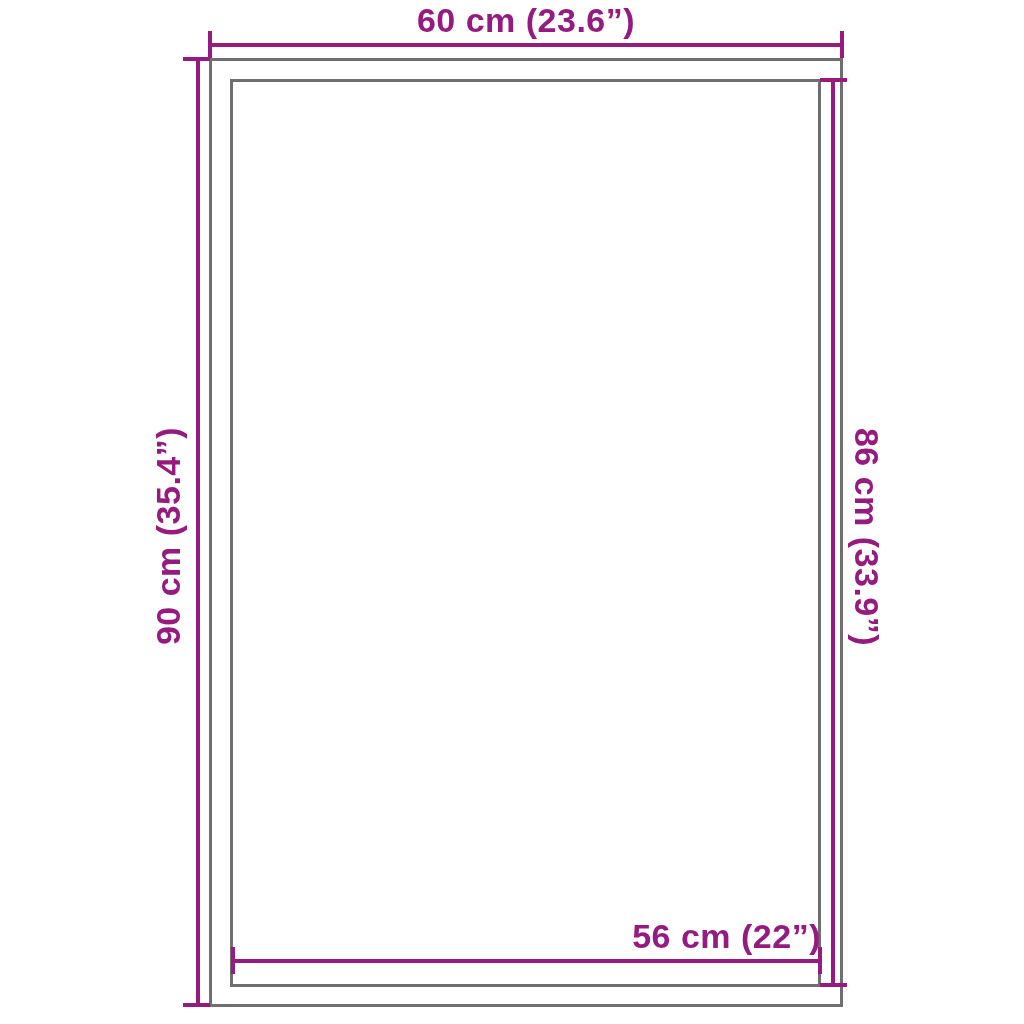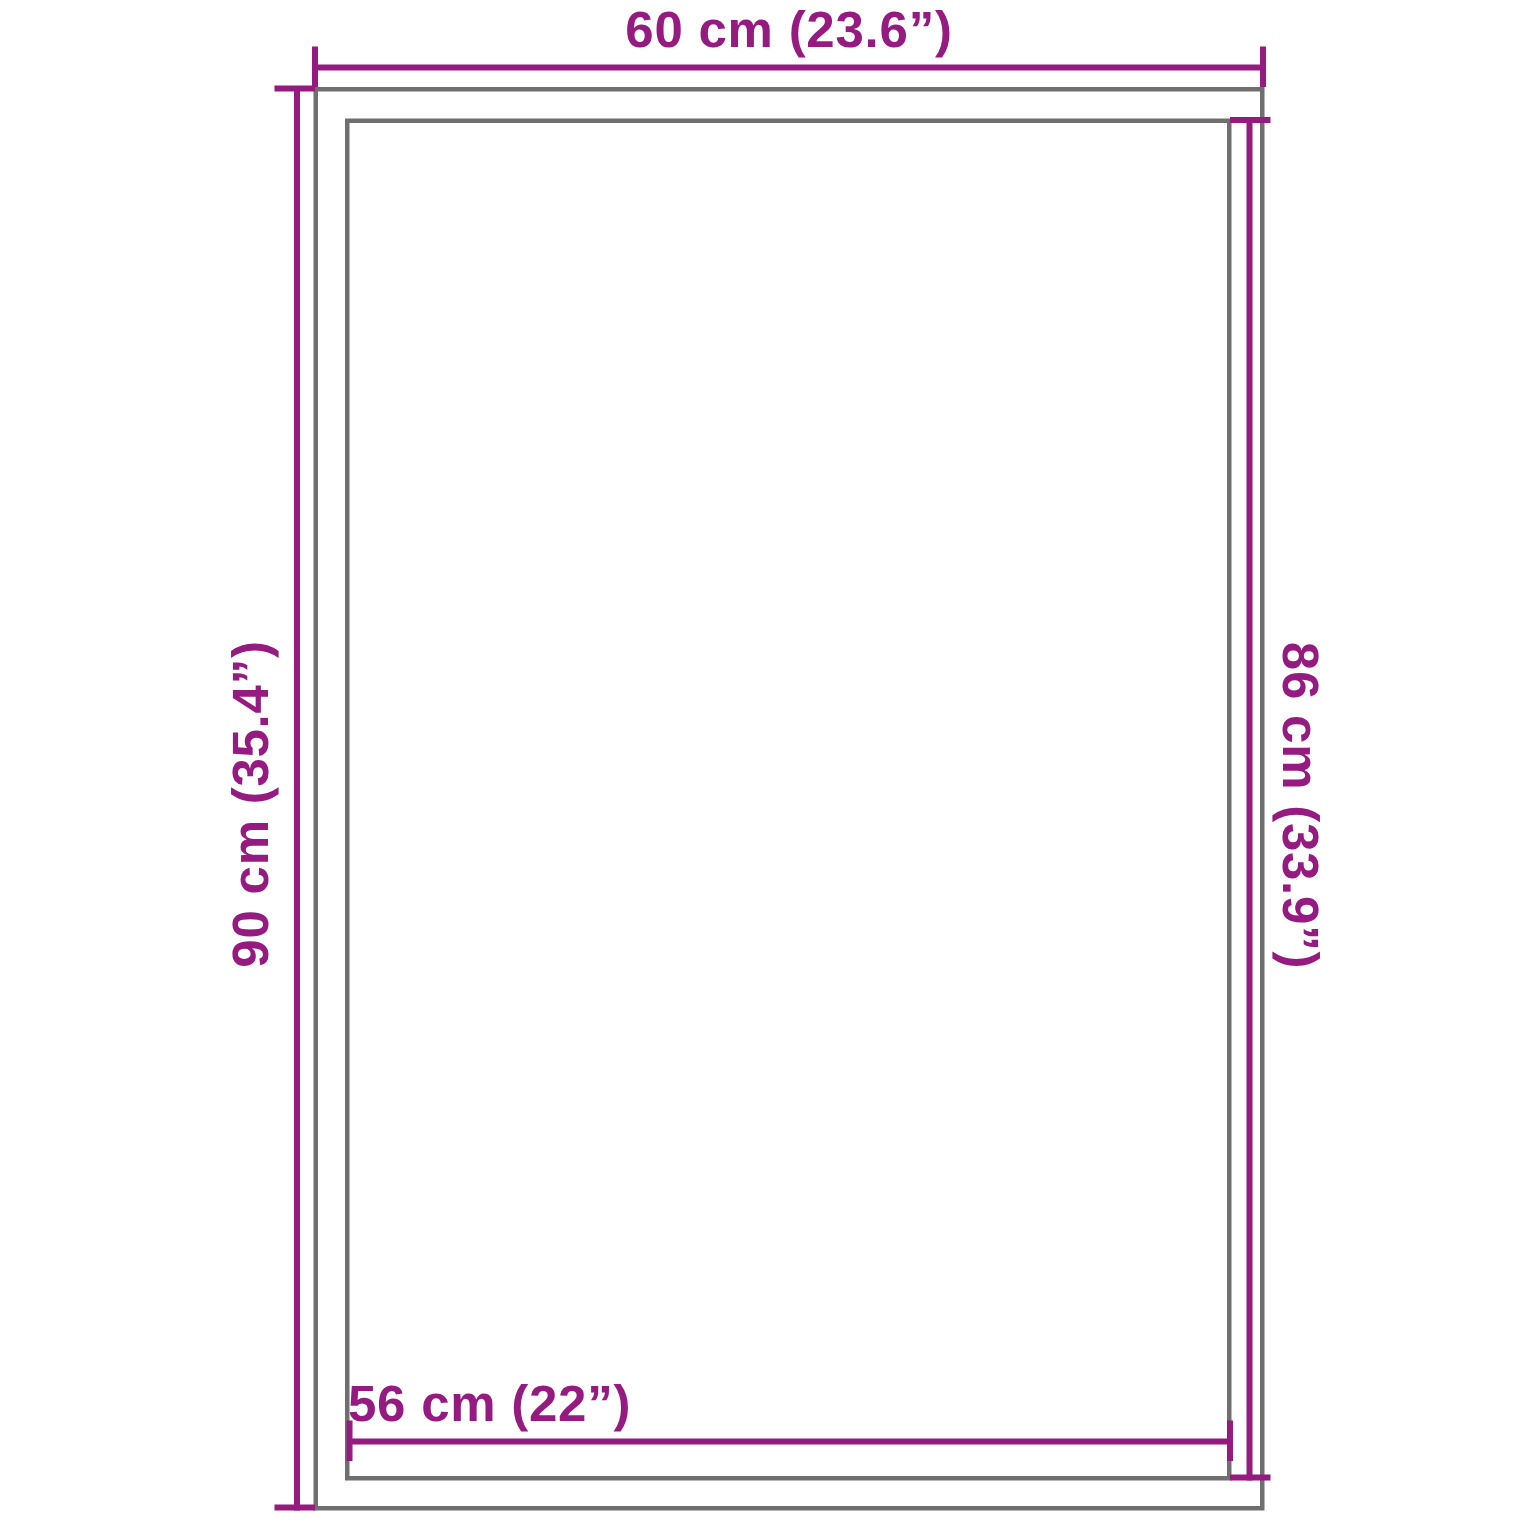--- a/index.html
+++ b/index.html
@@ -58,21 +58,21 @@
   
   .dim-label {
     position: absolute;
     color: var(--color-dimension);
     font-size: 34px;
     font-weight: bold;
     white-space: nowrap;
     letter-spacing: 0.5px;
   }
   .dim-label-top    { left: 209px; top: 1px;   width: 634px; text-align: center; }
-  .dim-label-bottom { left: 232px; top: 917px; width: 589px; text-align: left; }
+  .dim-label-bottom { left: 232px; top: 917px; width: 589px; text-align: right; }
   .dim-label-left {
     left: 168px; top: 536px;
     transform: translate(-50%, -50%) rotate(-90deg);
   }
   .dim-label-right {
     left: 866px; top: 537px;
     transform: translate(-50%, -50%) rotate(90deg);
   }
 </style>
 </head>

